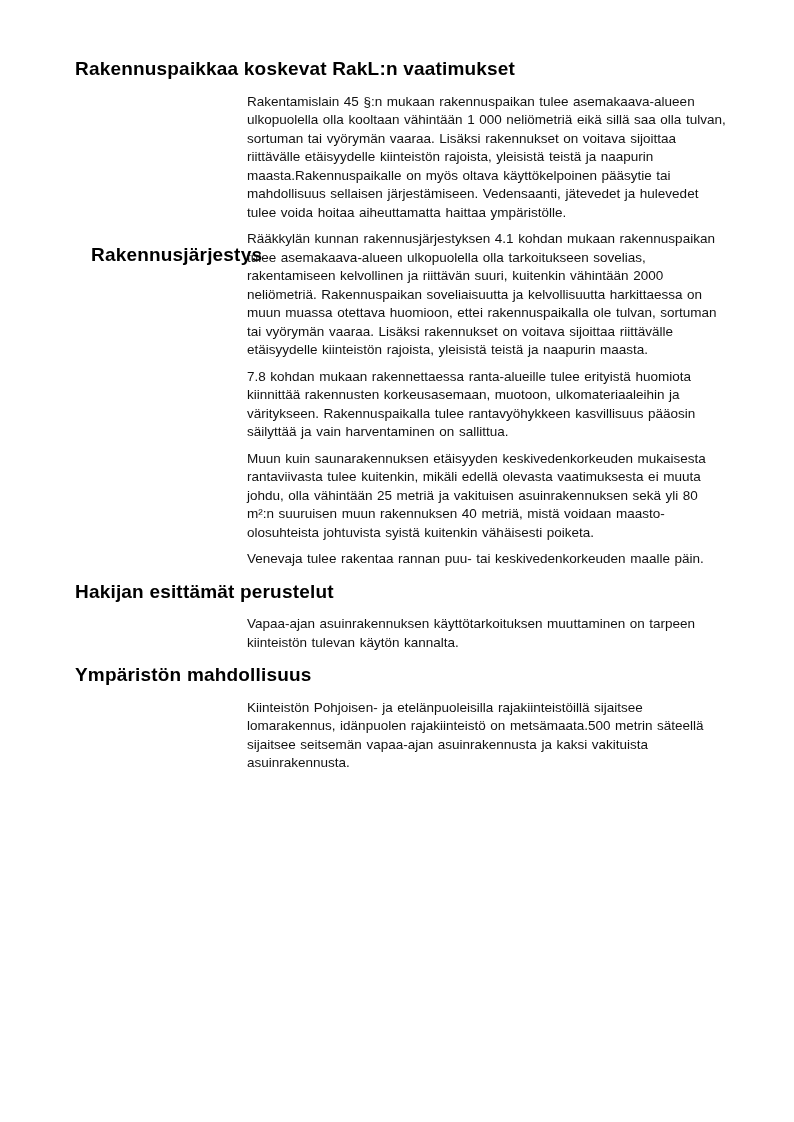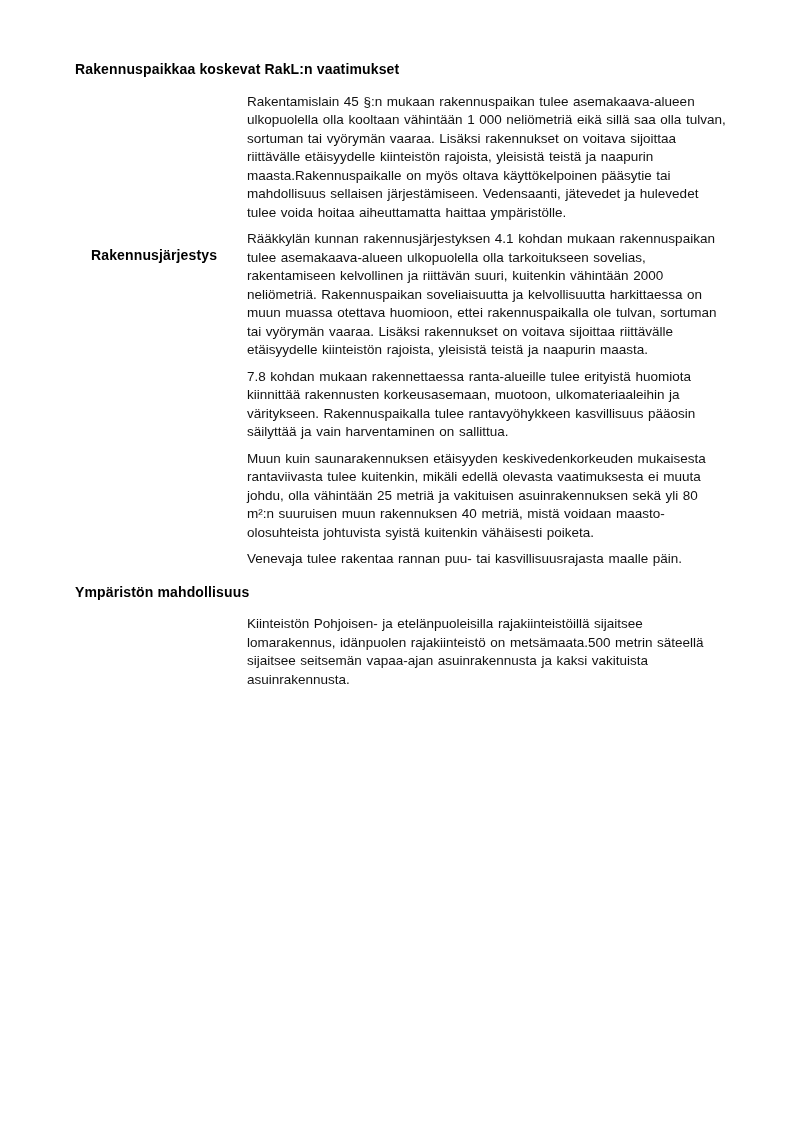--- a/index.html
+++ b/index.html
@@ -19,21 +19,21 @@
     font-size: 13.5px;
     line-height: 18.5px;
     color: #111111;
     overflow: hidden;
   }
   .doc-section {
     display: grid;
     grid-template-columns: 172px 1fr;
   }
   .heading {
-    font-size: 14px;
+    font-size: 19px;
     font-weight: bold;
     line-height: 18.5px;
     margin: 0 0 14px 0;
     letter-spacing: 0.01em;
     color: #000000;
     white-space: nowrap;
   }
   .heading.stacked {
     grid-column: 1 / -1;
   }
@@ -68,24 +68,30 @@
       <p class="para">Rakentamislain 45 §:n mukaan rakennuspaikan tulee asemakaava-alueen ulkopuolella olla kooltaan vähintään 1 000 neliömetriä eikä sillä saa olla tulvan, sortuman tai vyörymän vaaraa. Lisäksi rakennukset on voitava sijoittaa riittävälle etäisyydelle kiinteistön rajoista, yleisistä teistä ja naapurin maasta.Rakennuspaikalle on myös oltava käyttökelpoinen pääsytie tai mahdollisuus sellaisen järjestämiseen. Vedensaanti, jätevedet ja hulevedet tulee voida hoitaa aiheuttamatta haittaa ympäristölle.</p>
     </div>
   </section>
 
   <section class="doc-section">
     <h2 class="heading side">Rakennusjärjestys</h2>
     <div class="body-col">
       <p class="para">Rääkkylän kunnan rakennusjärjestyksen 4.1 kohdan mukaan rakennuspaikan tulee asemakaava-alueen ulkopuolella olla tarkoitukseen sovelias, rakentamiseen kelvollinen ja riittävän suuri, kuitenkin vähintään 2000 neliömetriä. Rakennuspaikan soveliaisuutta ja kelvollisuutta harkittaessa on muun muassa otettava huomioon, ettei rakennuspaikalla ole tulvan, sortuman tai vyörymän vaaraa. Lisäksi rakennukset on voitava sijoittaa riittävälle etäisyydelle kiinteistön rajoista, yleisistä teistä ja naapurin maasta.</p>
       <p class="para">7.8 kohdan mukaan rakennettaessa ranta-alueille tulee erityistä huomiota kiinnittää rakennusten korkeusasemaan, muotoon, ulkomateriaaleihin ja väritykseen. Rakennuspaikalla tulee rantavyöhykkeen kasvillisuus pääosin säilyttää ja vain harventaminen on sallittua.</p>
       <p class="para">Muun kuin saunarakennuksen etäisyyden keskivedenkorkeuden mukaisesta rantaviivasta tulee kuitenkin, mikäli edellä olevasta vaatimuksesta ei muuta johdu, olla vähintään 25 metriä ja vakituisen asuinrakennuksen sekä yli 80 m²:n suuruisen muun rakennuksen 40 metriä, mistä voidaan maasto-olosuhteista johtuvista syistä kuitenkin vähäisesti poiketa.</p>
-      <p class="para">Venevaja tulee rakentaa rannan puu- tai kasvillisuusrajasta maalle päin.</p>
+      <p class="para">Venevaja tulee rakentaa rannan puu- tai keskivedenkorkeuden maalle päin.</p>
     </div>
   </section>
 
+  <section class="doc-section">
+    <h2 class="heading stacked gap-top">Hakijan esittämät perustelut</h2>
+    <div class="body-col">
+      <p class="para">Vapaa-ajan asuinrakennuksen käyttötarkoituksen muuttaminen on tarpeen kiinteistön tulevan käytön kannalta.</p>
+    </div>
+  </section>
 
   <section class="doc-section">
     <h2 class="heading stacked gap-top">Ympäristön mahdollisuus</h2>
     <div class="body-col">
       <p class="para">Kiinteistön Pohjoisen- ja etelänpuoleisilla rajakiinteistöillä sijaitsee lomarakennus, idänpuolen rajakiinteistö on metsämaata.500 metrin säteellä sijaitsee seitsemän vapaa-ajan asuinrakennusta ja kaksi vakituista asuinrakennusta.</p>
     </div>
   </section>
 
   <section class="doc-section">
   </section>

